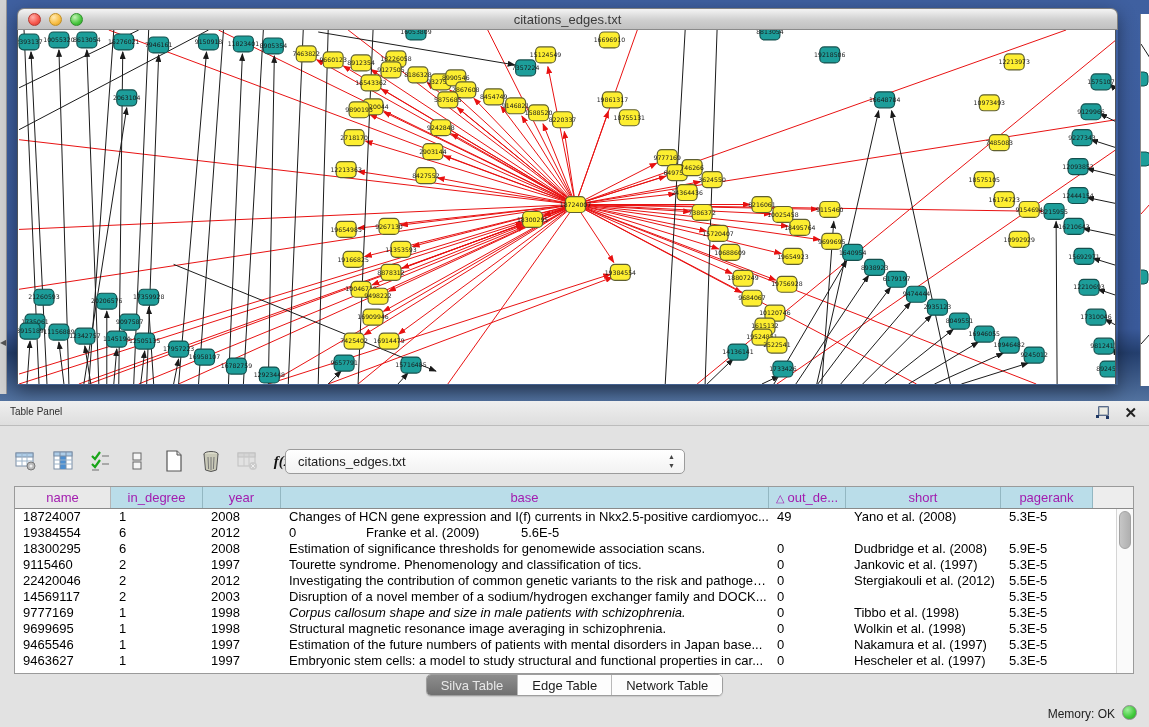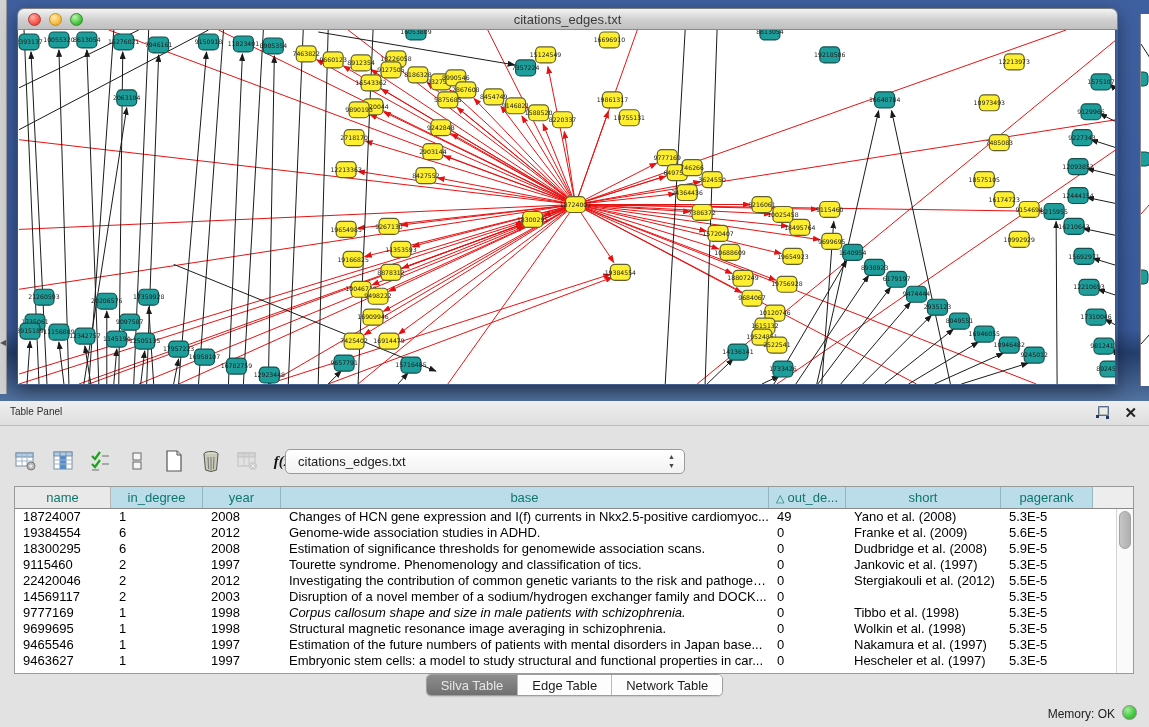--- a/index.html
+++ b/index.html
@@ -45,21 +45,21 @@
   #fx-icon { font-family:"Liberation Serif",serif; font-style:italic; font-weight:bold; font-size:15px; color:#111; }
   #combo { position:absolute; left:285px; top:48px; width:400px; height:25px;
            background:linear-gradient(180deg,#ffffff,#f2f2f2); border:1px solid #9b9b9b; border-radius:5px; }
   #combo-value { position:absolute; left:12px; top:4px; font-size:13px; color:#1c1c1c; }
   #combo-arrows { position:absolute; right:9px; top:3px; display:flex; flex-direction:column; gap:1px; }
   #combo-arrows span { font-size:7px; line-height:8px; color:#444; }
 
   #tablewrap { position:absolute; left:14px; top:85px; width:1120px; height:188px;
                background:#ffffff; border:1px solid #9a9a9a; }
   #thead { display:flex; height:22px; border-bottom:1px solid #8a8a8a; background:#ededed; }
-  .th { font-size:13px; color:#0f766e; text-align:center; line-height:21px; background:#badde9;
+  .th { font-size:13px; color:#a21caf; text-align:center; line-height:21px; background:#badde9;
         border-right:1px solid #93b7c2; overflow:hidden; white-space:nowrap; }
   .th.gray { background:#e9e9e9; border-right:1px solid #b5b5b5; }
   .th .sortg { font-size:11px; margin-right:3px; }
   #thead .filler { flex:1; background:#ededed; }
   #tbody { position:absolute; left:0; top:22px; width:1102px; height:164px; overflow:hidden; }
   .tr { display:flex; height:16px; }
   .td { font-size:13px; line-height:16px; color:#000; padding-left:8px; overflow:hidden;
         white-space:nowrap; text-overflow:ellipsis; }
   #vscroll { position:absolute; right:0; top:22px; width:17px; height:164px; background:#fafafa;
              border-left:1px solid #d5d5d5; }
@@ -850,21 +850,20 @@
             <div class="td" style="width: 78px;">2008</div>
             <div class="td" style="width: 488px;">Changes of HCN gene expression and I(f) currents in Nkx2.5-positive cardiomyoc...</div>
             <div class="td" style="width: 77px;">49</div>
             <div class="td" style="width: 155px;">Yano et al. (2008)</div>
             <div class="td" style="width: 92px;">5.3E-5</div>
           </div>
           <div class="tr">
             <div class="td" style="width: 96px;">19384554</div>
             <div class="td" style="width: 92px;">6</div>
             <div class="td" style="width: 78px;">2012</div>
-            <div class="td" style="width: 488px;">Genome-wide association studies in ADHD.</div>
             <div class="td" style="width: 77px;">0</div>
             <div class="td" style="width: 155px;">Franke et al. (2009)</div>
             <div class="td" style="width: 92px;">5.6E-5</div>
           </div>
           <div class="tr">
             <div class="td" style="width: 96px;">18300295</div>
             <div class="td" style="width: 92px;">6</div>
             <div class="td" style="width: 78px;">2008</div>
             <div class="td" style="width: 488px;">Estimation of significance thresholds for genomewide association scans.</div>
             <div class="td" style="width: 77px;">0</div>

